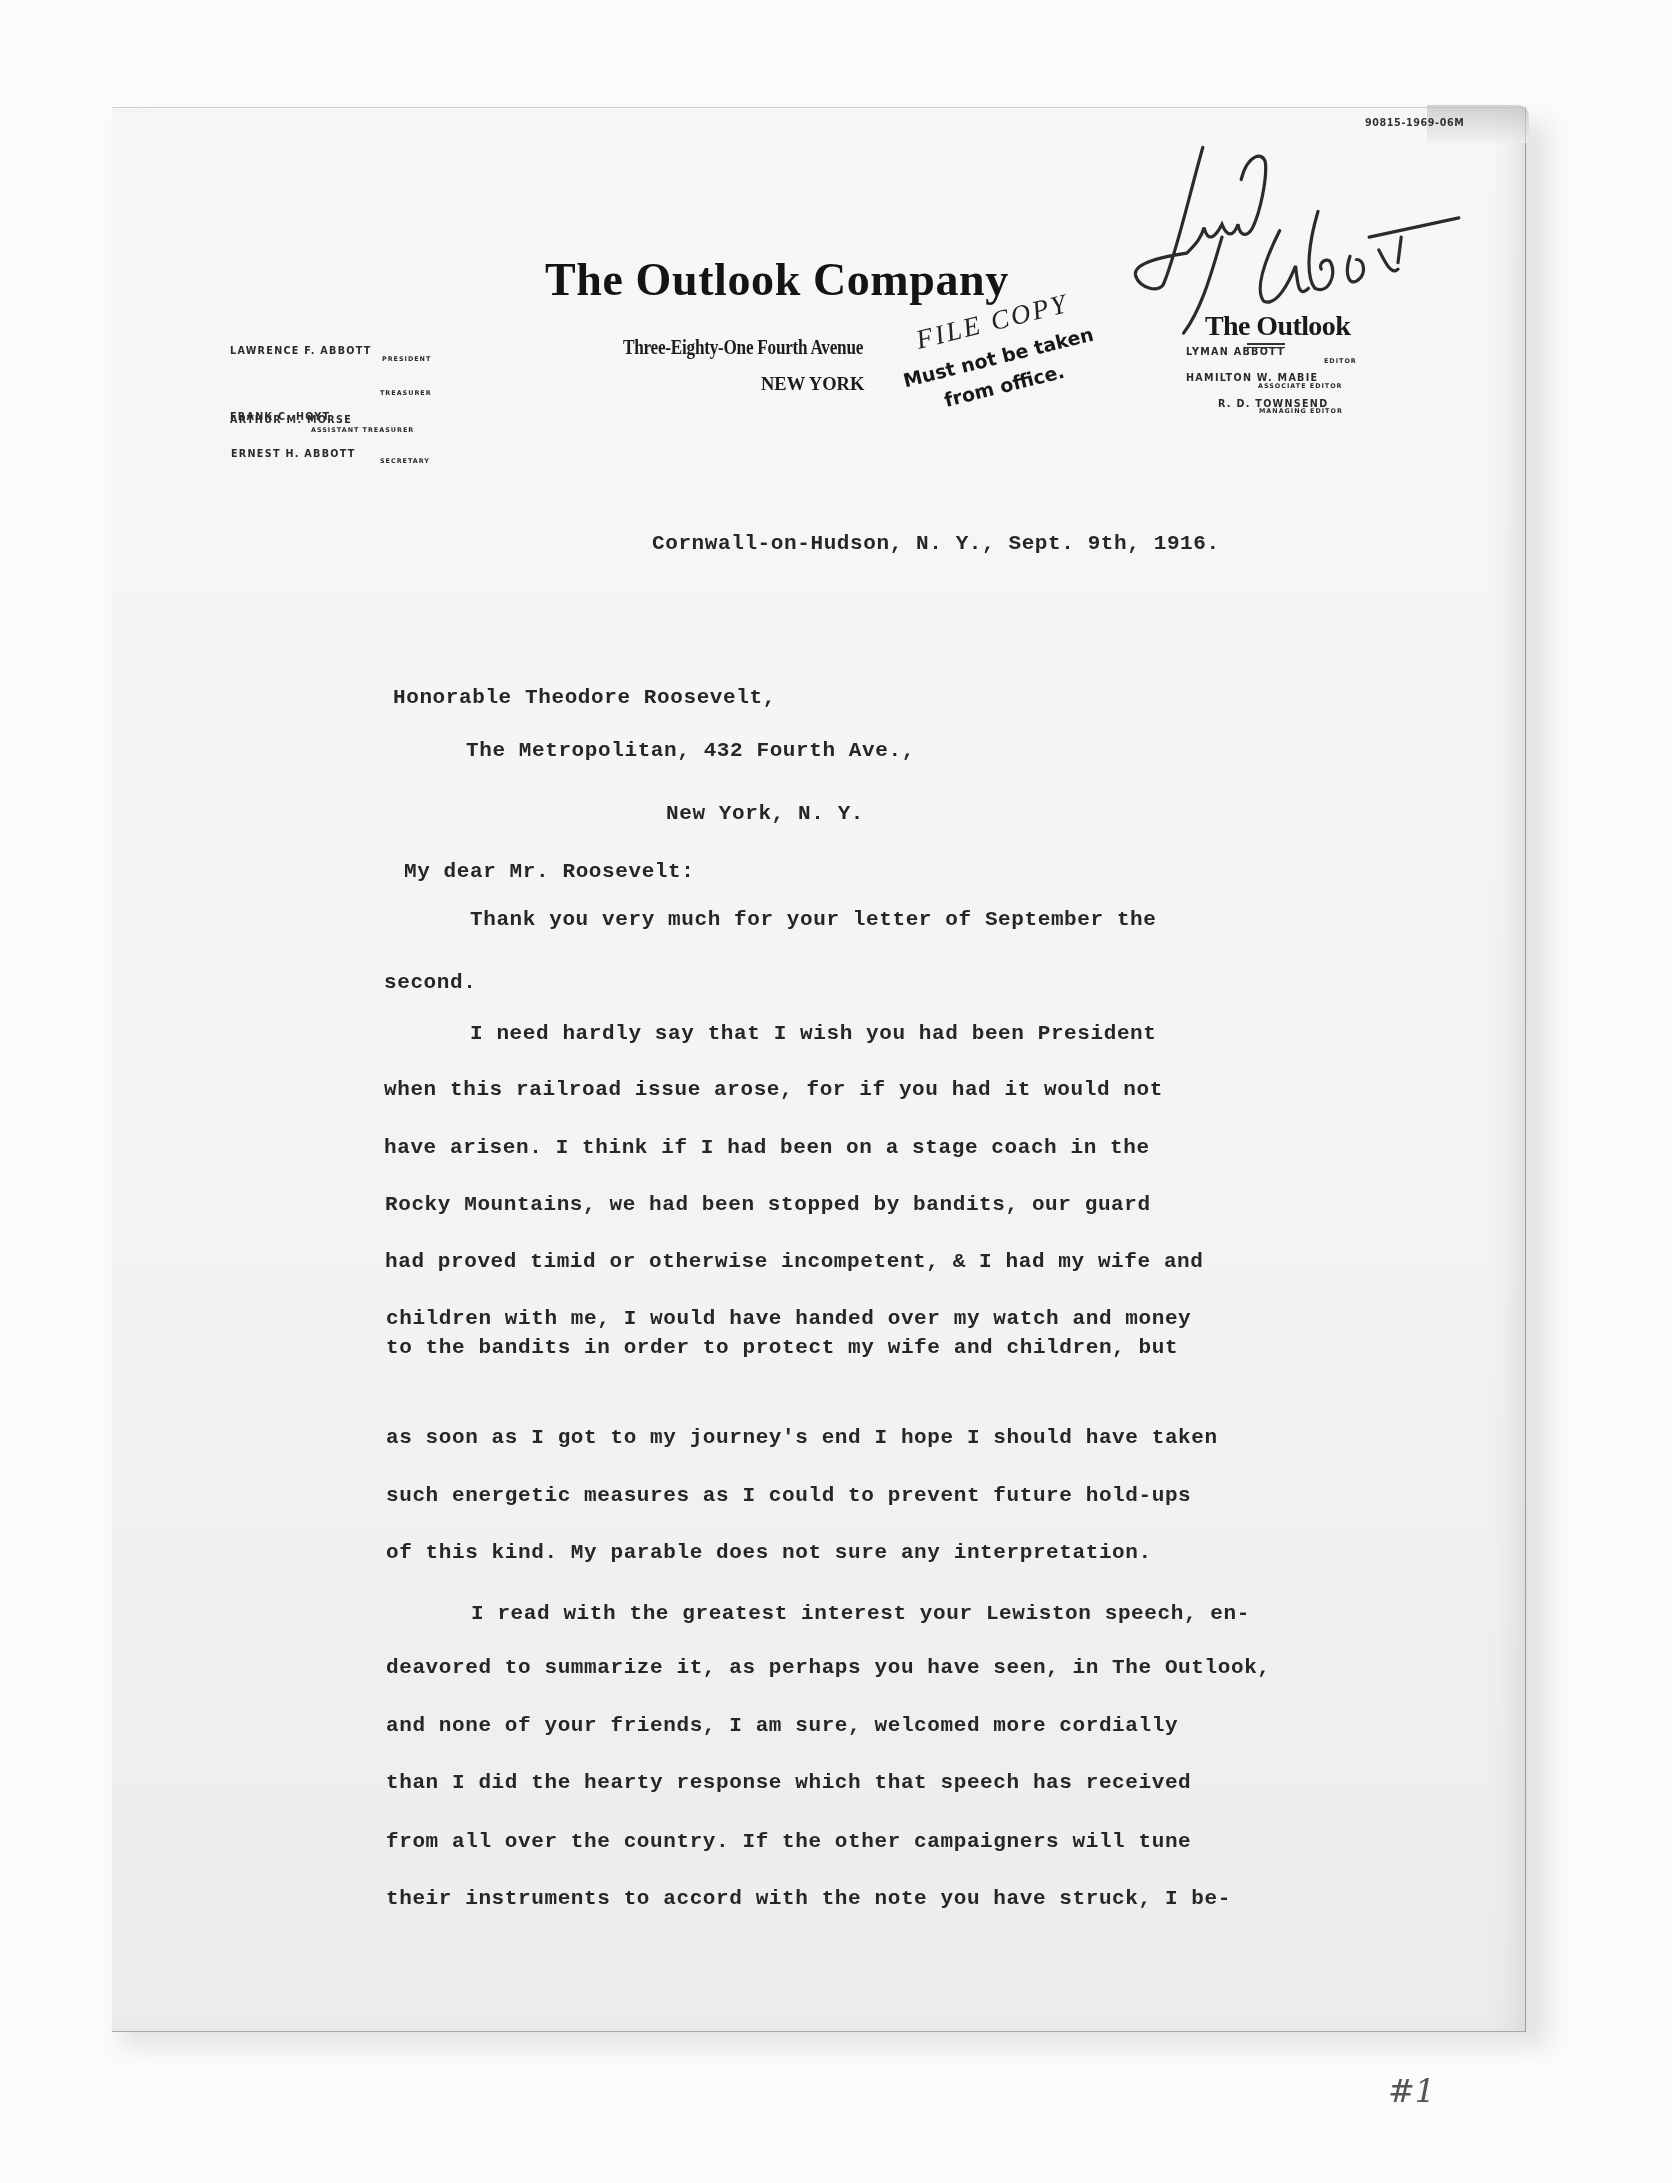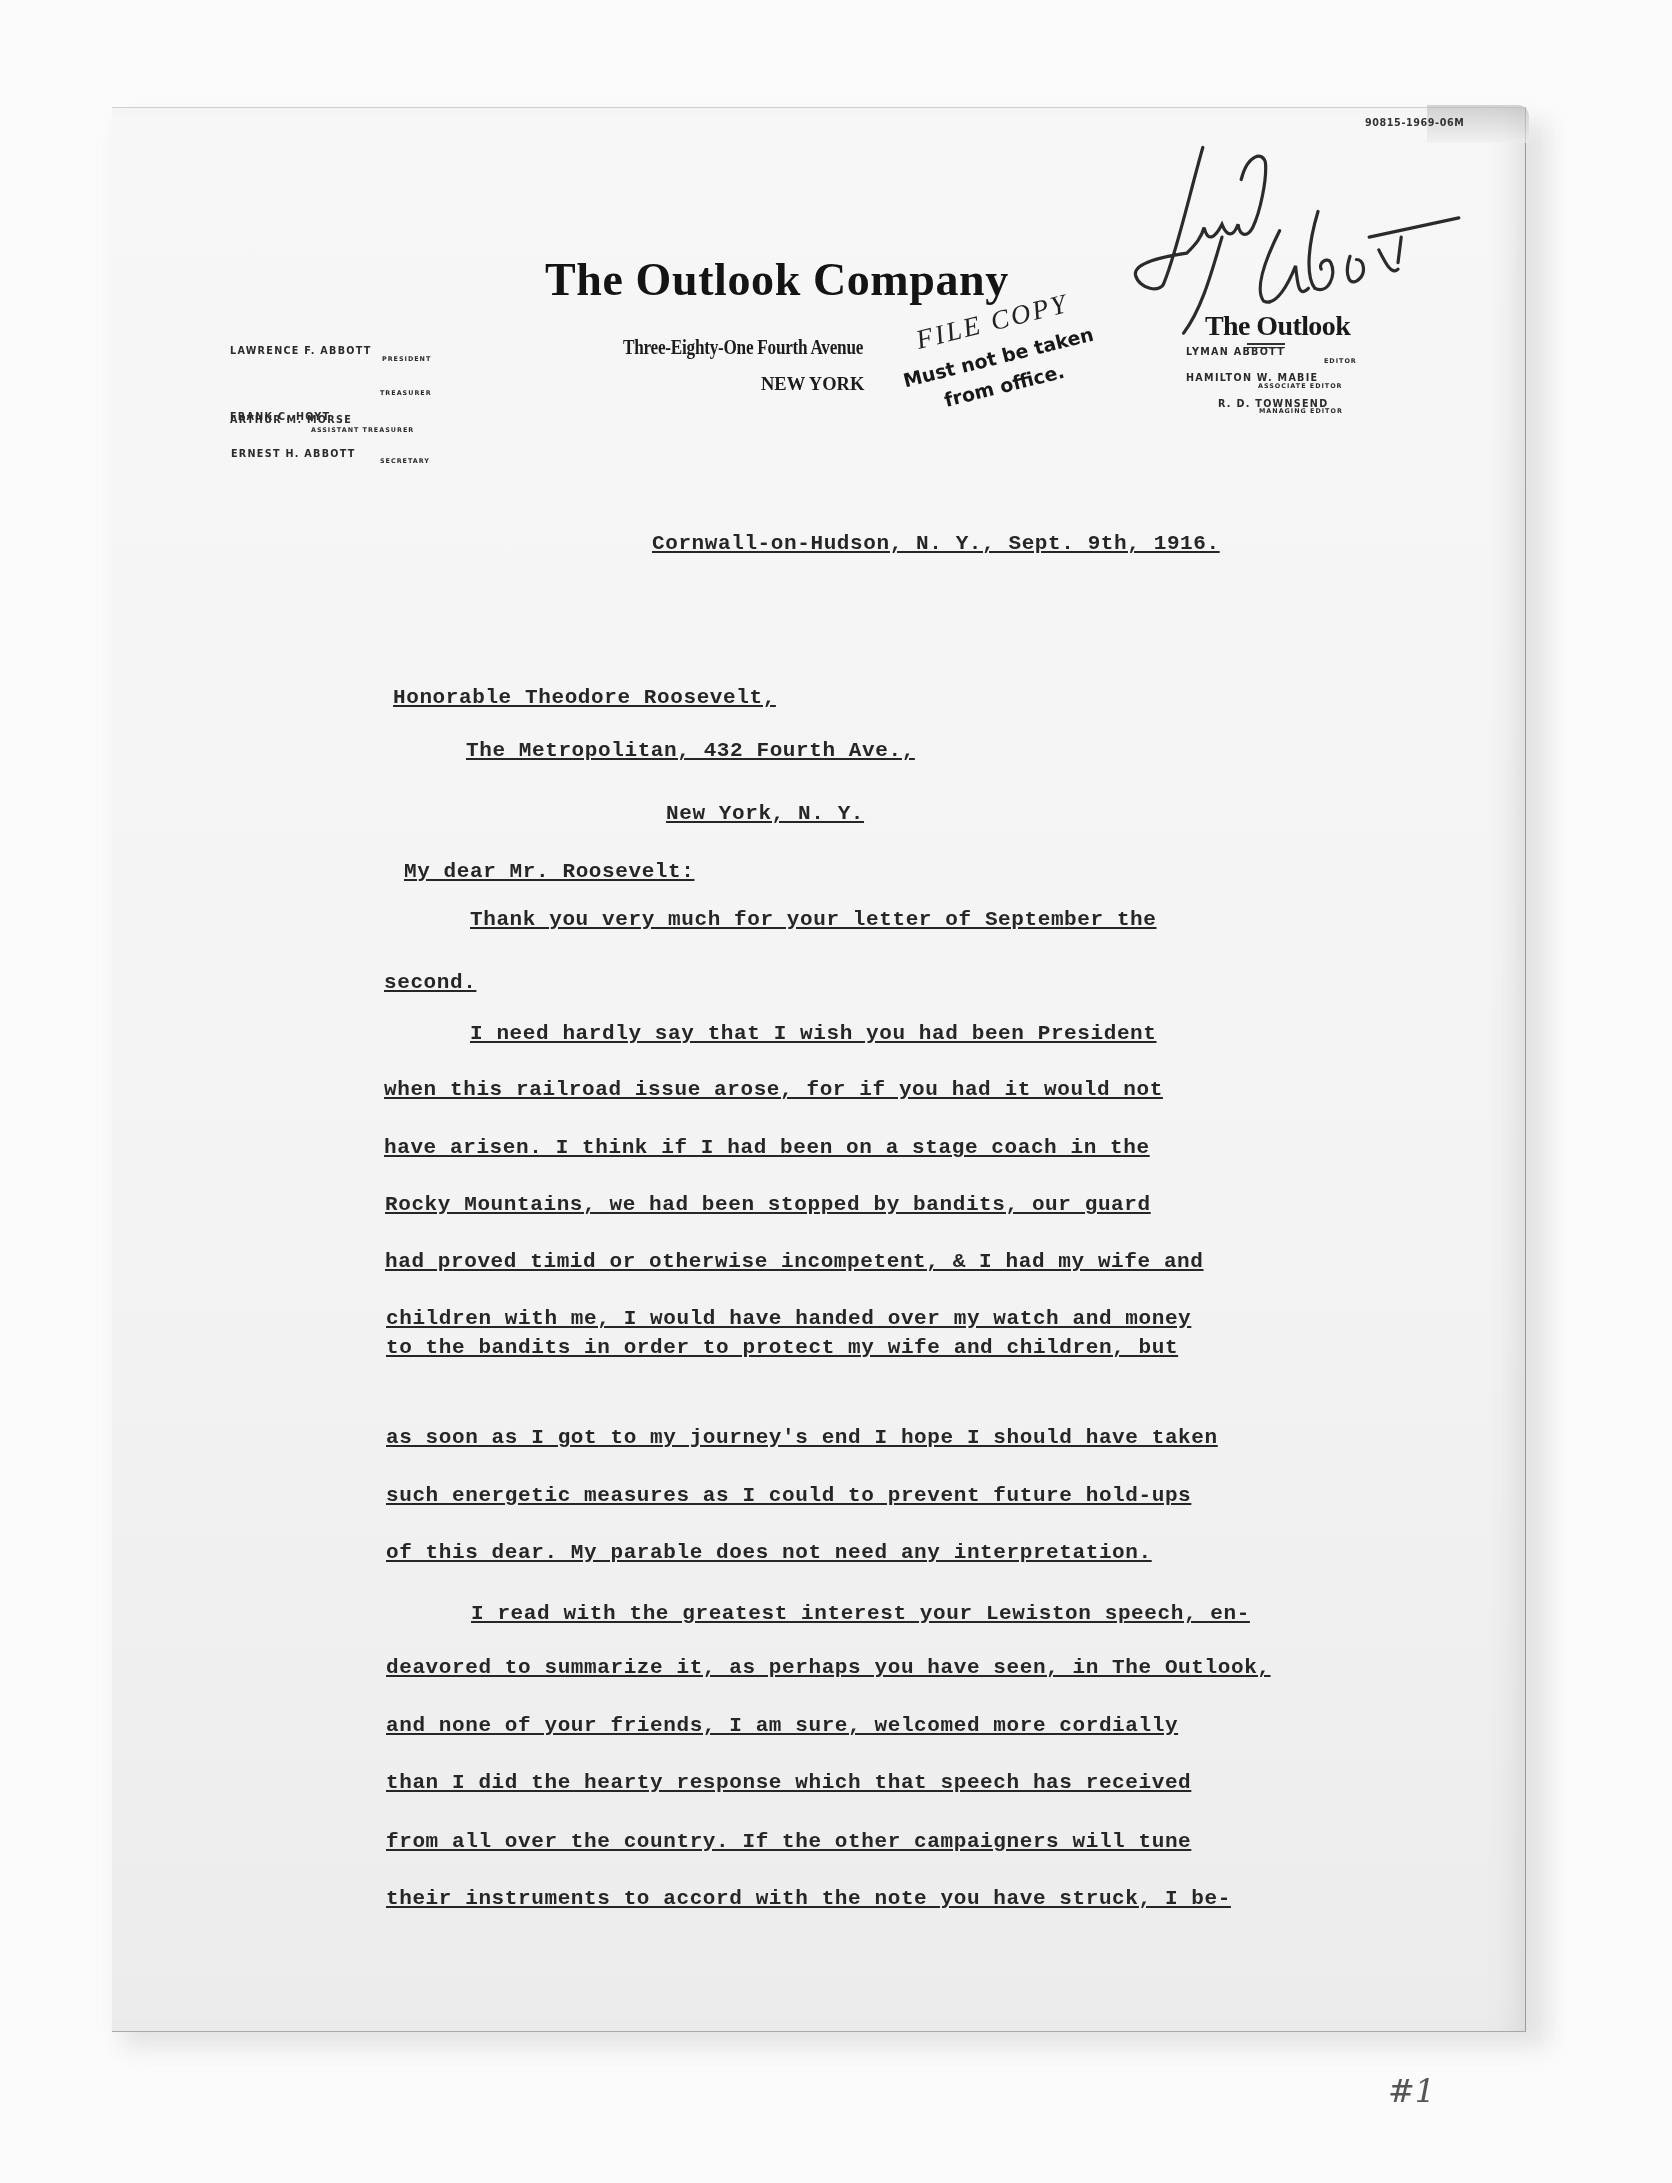--- a/index.html
+++ b/index.html
@@ -47,21 +47,21 @@
   .stamp {
     position:absolute; left:899px; top:323px; width:256px; height:134px;
     transform:rotate(-14deg); transform-origin:left top;
   }
   .stamp-file { font-family:"Liberation Serif", serif; font-style:italic; font-size:27px; color:#222; letter-spacing:2.6px; }
   .stamp-must, .stamp-from { font-family:"DejaVu Sans", sans-serif; font-weight:bold; font-size:19px; color:#181818; }
 
   .outlook-mag { font-family:"Liberation Serif", serif; font-weight:bold; font-size:28px; color:#1a1a1a; letter-spacing:-0.6px; }
   .outlook-rule { position:absolute; height:1.9px; background:#333; }
 
-  .typed { font-family:"Liberation Mono", "DejaVu Sans Mono", monospace; font-size:21px; color:#262626; letter-spacing:0.6px; font-weight:bold;text-decoration:underline; }
+  .typed { font-family:"Liberation Mono", "DejaVu Sans Mono", monospace; font-size:21px; color:#262626; letter-spacing:0.6px; font-weight:bold; }
 
   .page-mark { font-family:"DejaVu Serif", serif; font-style:italic; font-size:32px; color:#555; }
 </style>
 </head>
 <body>
 
 <div class="shadow-under"></div>
 
 <div class="page">
   <div class="page-corner"></div>
@@ -130,21 +130,21 @@
   <div class="abs typed" style="left:384px; top:971px;">second.</div>
   <div class="abs typed" style="left:470px; top:1022px;">I need hardly say that I wish you had been President</div>
   <div class="abs typed" style="left:384px; top:1078px;">when this railroad issue arose, for if you had it would not</div>
   <div class="abs typed" style="left:384px; top:1136px;">have arisen.  I think if I had been on a stage coach in the</div>
   <div class="abs typed" style="left:385px; top:1193px;">Rocky Mountains,  we had been stopped by bandits, our guard</div>
   <div class="abs typed" style="left:385px; top:1250px;">had proved timid or otherwise incompetent, &amp; I had my wife and</div>
   <div class="abs typed" style="left:386px; top:1307px;">children with me,  I would have handed over my watch and money</div>
   <div class="abs typed" style="left:386px; top:1336px;">to the bandits in order to protect my wife and children, but</div>
   <div class="abs typed" style="left:386px; top:1426px;">as soon as I got to my journey's end I hope I should have taken</div>
   <div class="abs typed" style="left:386px; top:1484px;">such energetic measures as I could to prevent future hold-ups</div>
-  <div class="abs typed" style="left:386px; top:1541px;">of this dear.  My parable does not need any interpretation.</div>
+  <div class="abs typed" style="left:386px; top:1541px;">of this kind.  My parable does not sure any interpretation.</div>
   <div class="abs typed" style="left:471px; top:1602px;">I read with the greatest interest your Lewiston speech, en-</div>
   <div class="abs typed" style="left:386px; top:1656px;">deavored to summarize it, as perhaps you have seen, in The Outlook,</div>
   <div class="abs typed" style="left:386px; top:1714px;">and none of your friends, I am sure,  welcomed more cordially</div>
   <div class="abs typed" style="left:386px; top:1771px;">than I did the hearty response which that speech has received</div>
   <div class="abs typed" style="left:386px; top:1830px;">from all over the country.  If the other campaigners will tune</div>
   <div class="abs typed" style="left:386px; top:1887px;">their instruments to accord with the note you have struck, I be-</div>
 </div>
 
 <div class="abs page-mark" style="left:1388px; top:2072px;">#1</div>
 

